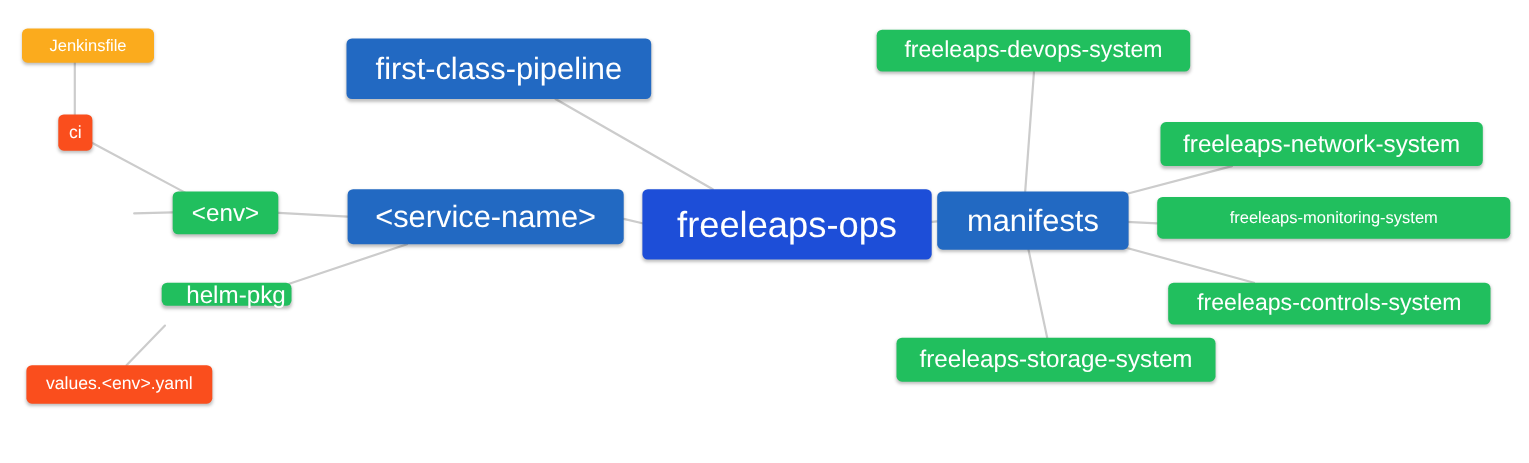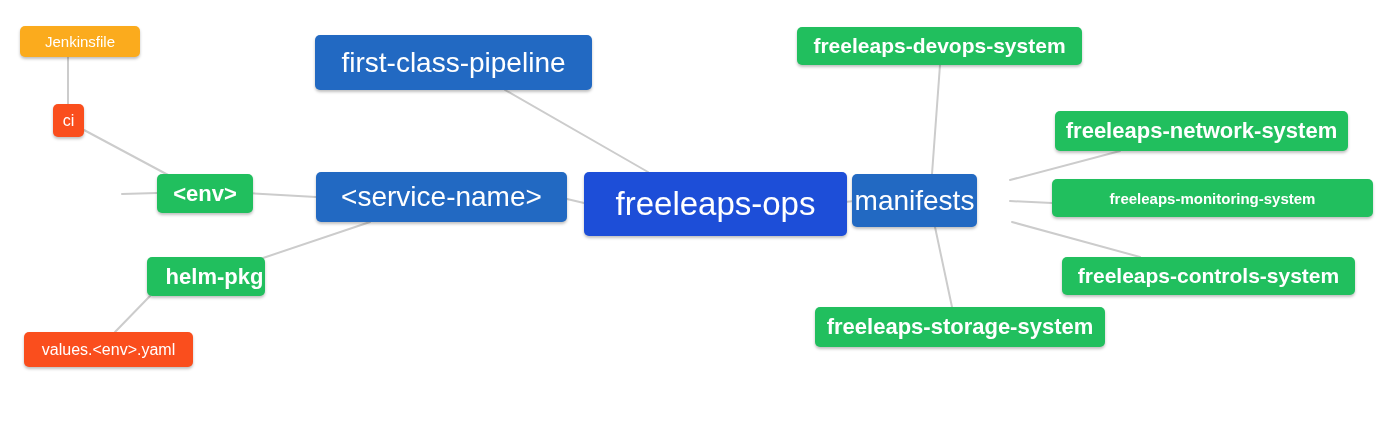--- a/index.html
+++ b/index.html
@@ -32,35 +32,35 @@
     align-items: center;
     justify-content: center;
     color: #ffffff;
     border-radius: 5px;
     box-shadow: 0 2px 3px rgba(0,0,0,0.25);
     white-space: nowrap;
     box-sizing: border-box;
     cursor: default;
   }
   .blue   { background: #2269c2; }
-  .green  { background: #21bf5e; font-weight: bold; }
+  .green  { background: #21bf5e; }
   .red    { background: #fa4e1d; }
   .orange { background: #fbab1d; }
   .dark   { background: #1d4ed8; }
 
   .n-jenkinsfile { left: 20px;   top: 26px;  width: 120px;  height: 31px; font-size: 15px; }
   .n-ci          { left: 53px;   top: 104px; width: 31px;  height: 33px; font-size: 16px; }
   .n-argo-app    { left: 31px;   top: 176px; width: 91px;  height: 35px; font-size: 16px; }
   .n-env         { left: 157px;  top: 174px; width: 96px;  height: 39px; font-size: 22px; }
-  .n-helm-pkg    { left: 147px;  top: 257px; width: 118px; height: 39px; font-size: 22px; padding-left: 17px; }
+  .n-helm-pkg    { left: 147px;  top: 257px; width: 118px; height: 21px; font-size: 22px; padding-left: 17px; }
   .n-values      { left: 8px;    top: 332px; width: 169px; height: 35px; font-size: 16px; margin-left: 16px; }
   .n-fcp         { left: 315px;  top: 35px;  width: 277px; height: 55px; font-size: 28px; }
   .n-service     { left: 316px;  top: 172px; width: 251px; height: 50px; font-size: 28px; }
   .n-ops         { left: 584px;  top: 172px; width: 263px; height: 64px; font-size: 33px; }
-  .n-manifests   { left: 852px;  top: 174px; width: 125px; height: 53px; font-size: 28px; }
+  .n-manifests   { left: 852px;  top: 174px; width: 174px; height: 53px; font-size: 28px; }
   .n-devops      { left: 797px;  top: 27px;  width: 285px; height: 38px; font-size: 21px; }
   .n-network     { left: 1055px; top: 111px; width: 293px; height: 40px; font-size: 22px; text-align: center; }
   .n-monitoring  { left: 1052px; top: 179px; width: 321px; height: 38px; font-size: 15px; }
   .n-controls    { left: 1062px; top: 257px; width: 293px; height: 38px; font-size: 21px; }
   .n-storage     { left: 815px;  top: 307px; width: 290px; height: 40px; font-size: 22px; }
 </style>
 </head>
 <body>
 
 <div class="canvas">

